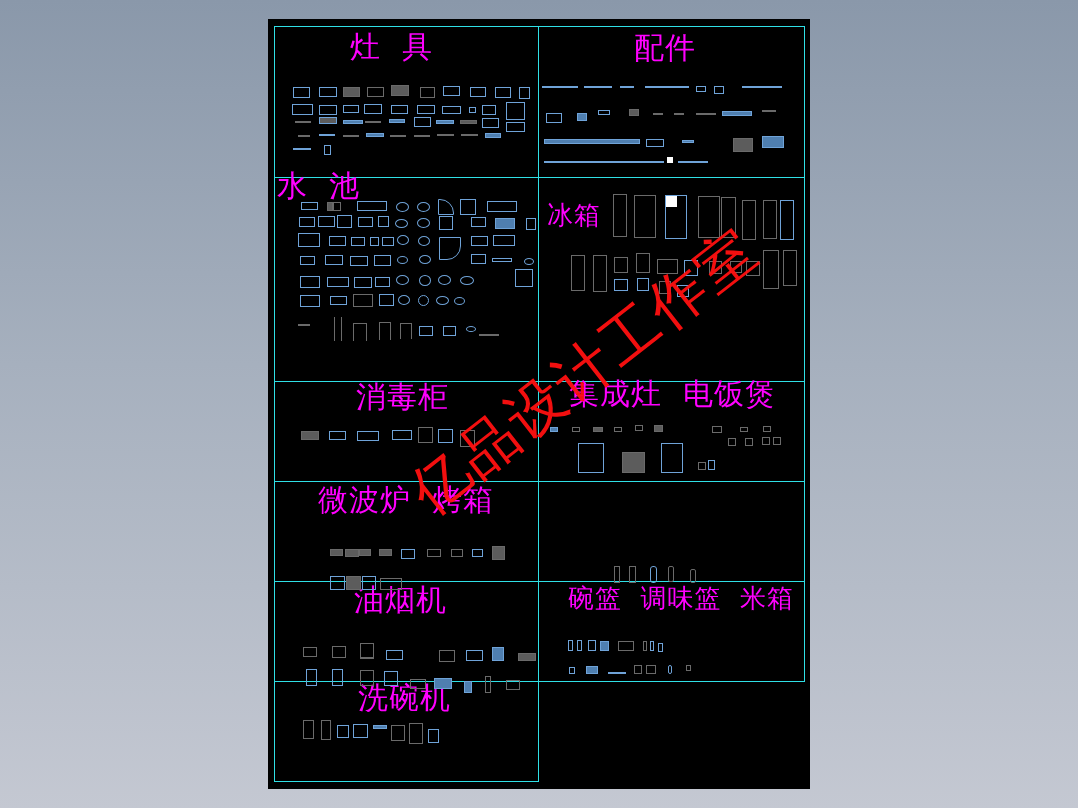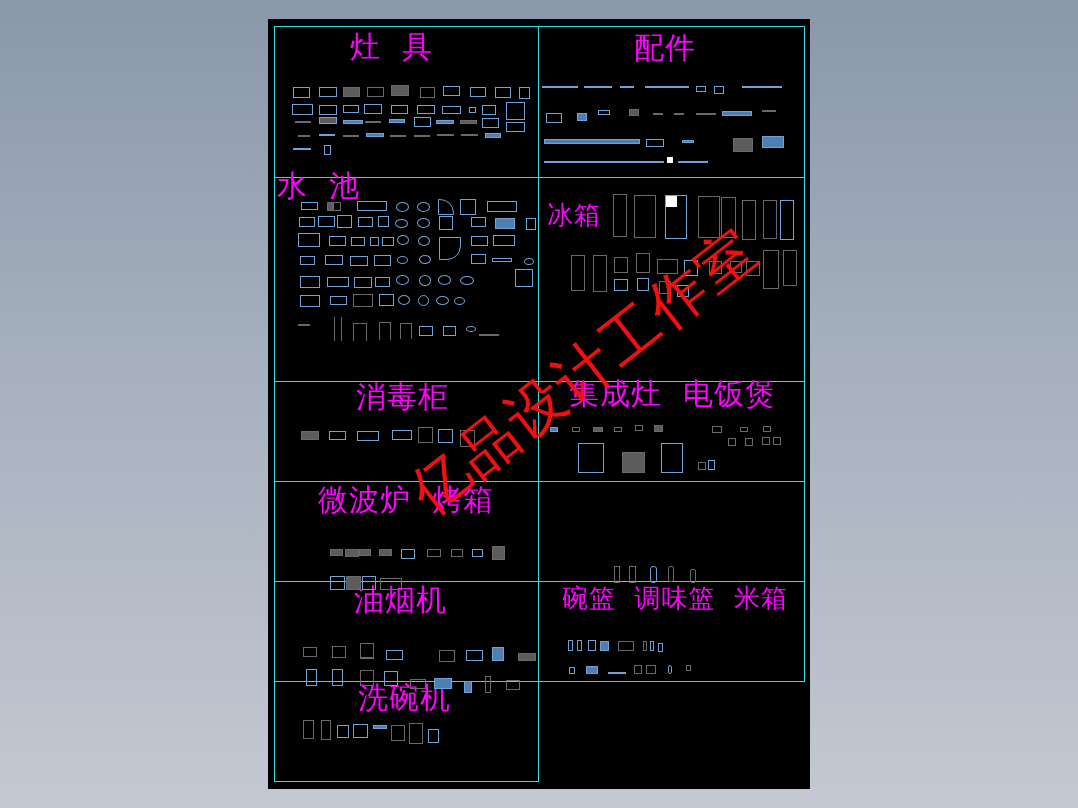--- a/index.html
+++ b/index.html
@@ -56,21 +56,21 @@
   <div class="cell" style="left:6px;top:662px;width:265px;height:101px;"></div>
 
   <div class="title" style="left:82px;top:13px;white-space:pre;">灶  具</div>
   <div class="title" style="left:366px;top:14px;">配件</div>
   <div class="title" style="left:9px;top:152px;white-space:pre;">水  池</div>
   <div class="title t-sm" style="left:279px;top:183px;">冰箱</div>
   <div class="title" style="left:88px;top:363px;">消毒柜</div>
   <div class="title" style="left:301px;top:360px;white-space:pre;">集成灶  电饭煲</div>
   <div class="title" style="left:50px;top:466px;white-space:pre;">微波炉  烤箱</div>
   <div class="title" style="left:86px;top:566px;">油烟机</div>
-  <div class="title t-sm" style="left:294px;top:566px;white-space:pre;">碗篮  调味篮  米箱</div>
+  <div class="title t-sm" style="left:300px;top:566px;white-space:pre;">碗篮  调味篮  米箱</div>
   <div class="title" style="left:90px;top:664px;">洗碗机</div>
 
   <div>
     <div class="ic b" style="left:25px;top:68px;width:17px;height:11px;"></div>
     <div class="ic b" style="left:51px;top:68px;width:18px;height:10px;"></div>
     <div class="ic f" style="left:75px;top:68px;width:17px;height:10px;"></div>
     <div class="ic" style="left:99px;top:68px;width:17px;height:10px;"></div>
     <div class="ic f" style="left:123px;top:66px;width:18px;height:11px;"></div>
     <div class="ic" style="left:152px;top:68px;width:15px;height:11px;"></div>
     <div class="ic b" style="left:175px;top:67px;width:17px;height:10px;"></div>

